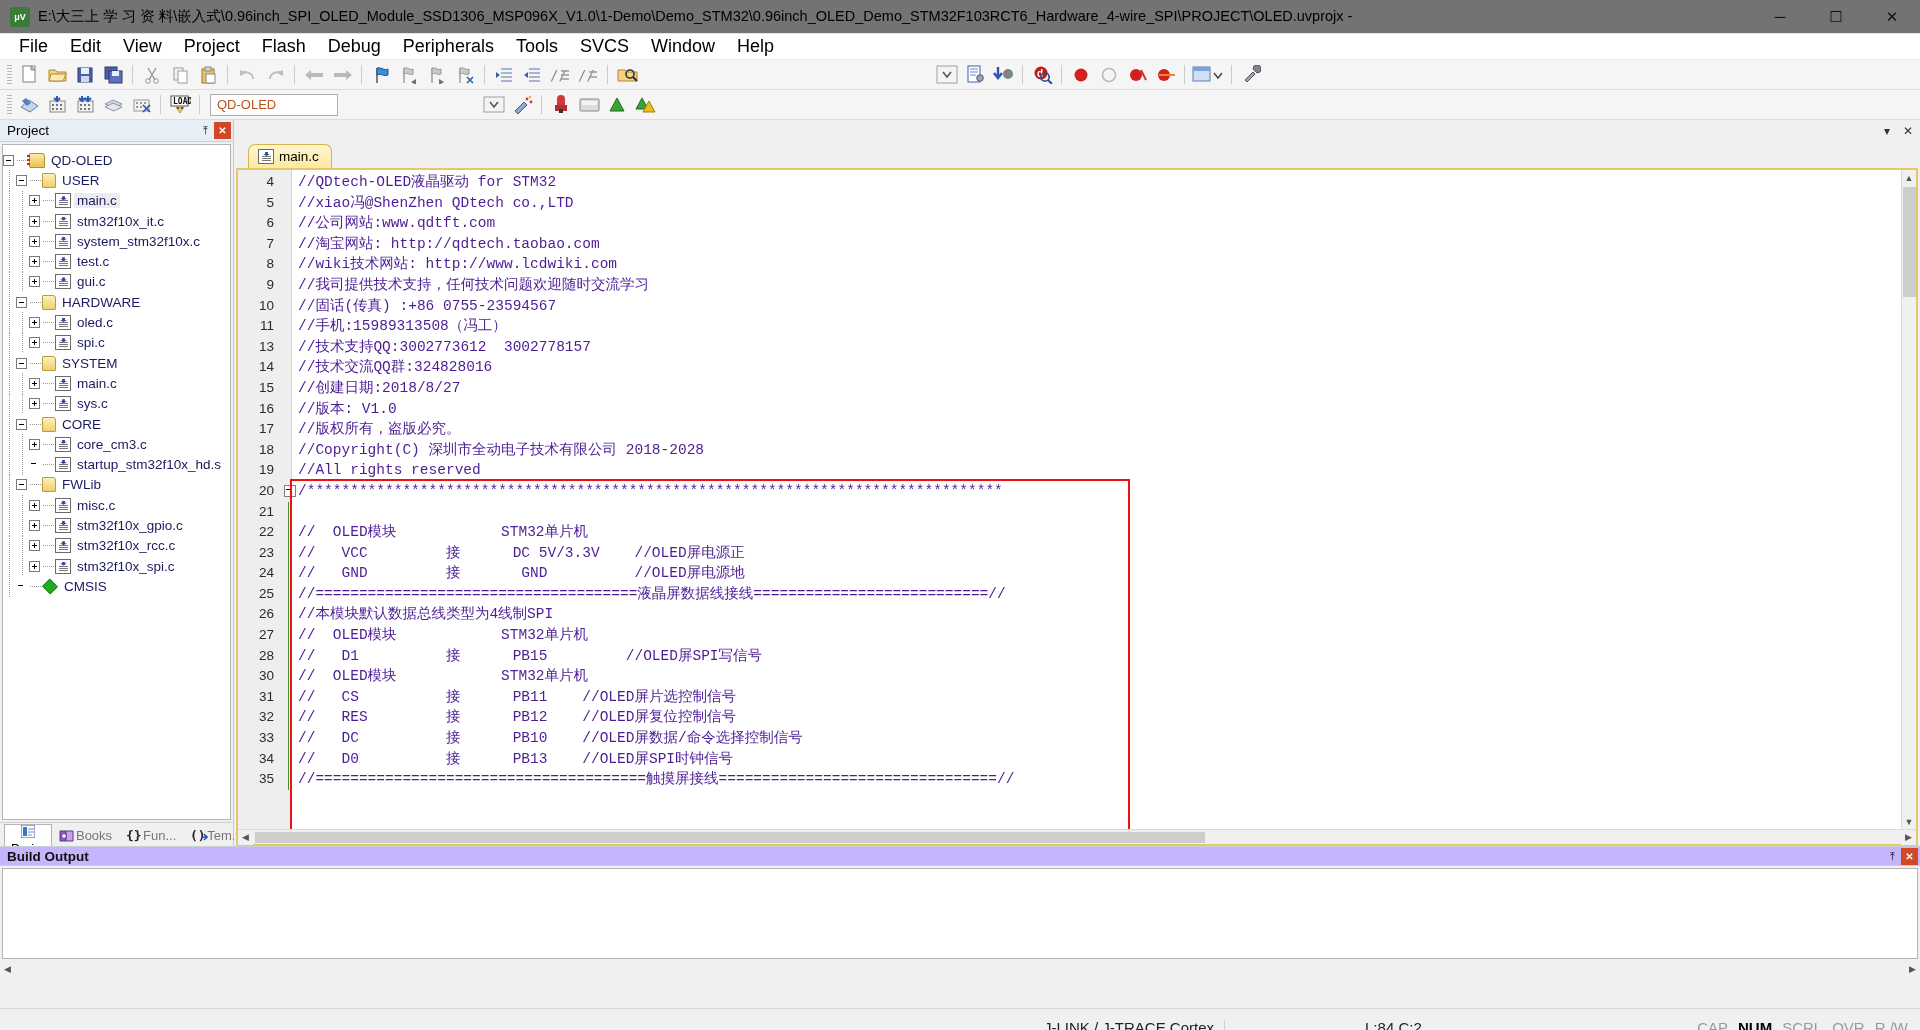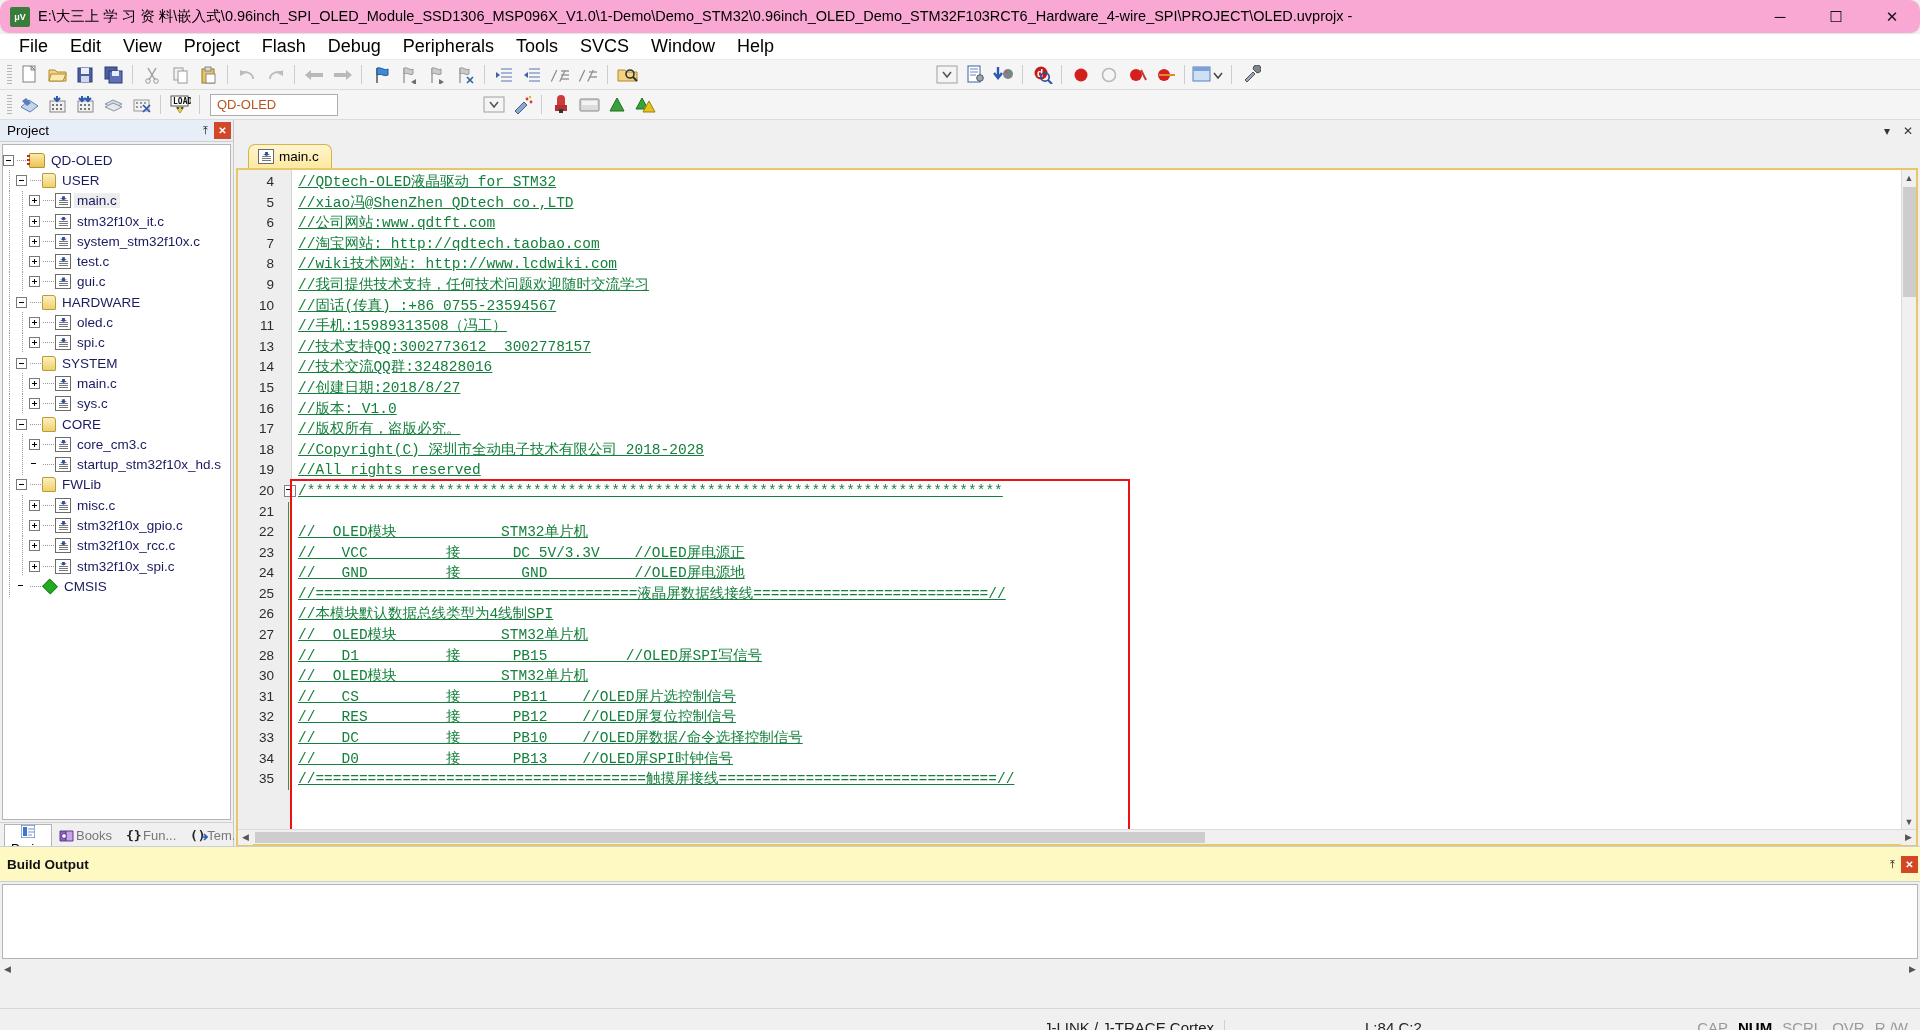--- a/index.html
+++ b/index.html
@@ -1,21 +1,21 @@
 <!DOCTYPE html>
 <html><head>
 <meta charset="utf-8">
 <style>
   * { box-sizing: border-box; margin:0; padding:0; }
   html,body { width:1920px; height:1030px; overflow:hidden;
     font-family:"Liberation Sans", sans-serif; background:#f0f0f0; }
 
   
-  #titlebar { height:34px; background:#f9a8d4; display:flex; align-items:center;
-    border-bottom:1px solid #e4e4e4; position:relative;border-radius:10px; }
+  #titlebar { height:34px; background:#737373; display:flex; align-items:center;
+    border-bottom:1px solid #e4e4e4; position:relative; }
   #app-icon { width:20px; height:20px; margin:0 8px 0 10px; flex:none;
     background:#3a7d3a; border-radius:2px; position:relative; }
   #app-icon::after { content:"μV"; position:absolute; inset:0; color:#fff;
     font-size:9px; line-height:20px; text-align:center; font-weight:bold; }
   #title-text { font-size:14.5px; color:#000; white-space:nowrap; overflow:hidden; }
   #win-buttons { margin-left:auto; display:flex; height:34px; }
   .winbtn { width:56px; height:34px; display:flex; align-items:center;
     justify-content:center; font-size:15px; color:#111; }
 
   
@@ -117,38 +117,38 @@
   .crow { display:flex; height:20.6px; white-space:pre; }
   .lnum { width:44px; flex:none; text-align:right; padding-right:8px; color:#2b2b2b;
     font-size:13.5px; font-family:"Liberation Sans", sans-serif; line-height:20.6px; }
   .fold { width:14px; flex:none; position:relative; }
   .fold.box::before { content:""; position:absolute; left:2px; top:4px; width:10px; height:10px;
     border:1px solid #808080; background:#fff; }
   .fold.box::after { content:""; position:absolute; left:4px; top:8.5px; width:6px; height:1px;
     background:#000; }
   .fold.bar::before { content:""; position:absolute; left:6px; top:0; width:1px; height:100%;
     background:#3f8f3f; }
-  .ctext { color:#15803d; padding-left:2px;text-decoration:underline; }
+  .ctext { color:#4c1d95; padding-left:2px; }
   #red-box { position:absolute; border:2px solid #ee1111; pointer-events:none; }
 
   #hscroll { height:15px; background:#f0f0f0; display:flex; align-items:center;
     border-top:1px solid #dadada; }
   .sb-arrow { width:15px; height:15px; display:flex; align-items:center;
     justify-content:center; font-size:9px; color:#555; background:#f0f0f0; flex:none; }
   #hs-track { flex:1; height:13px; background:#f0f0f0; position:relative; }
   #hs-thumb { position:absolute; left:2px; top:1px; width:950px; height:11px;
     background:#cdcdcd; }
   #vscroll { width:15px; background:#f0f0f0; display:flex; flex-direction:column;
     align-items:center; border-left:1px solid #dadada; flex:none; }
   #vs-track { flex:1; width:13px; position:relative; }
   #vs-thumb { position:absolute; top:2px; left:0; width:13px; height:110px; background:#cdcdcd; }
 
   
   #build-panel { height:130px; display:flex; flex-direction:column; background:#f0f0f0; }
-  .bo-head { height:36px; background:#fef9c3; display:flex; align-items:center;
+  .bo-head { height:20px; background:#c4b5fd; display:flex; align-items:center;
     padding:0 2px 0 7px; border-top:1px solid #c9cfd7; border-bottom:1px solid #c9cfd7; }
   .bo-head .ttl { font-size:13.5px; flex:1; font-weight:bold; color:#111; }
   #bo-body { flex:1; background:#fff; border:1px solid #b4b4b4; margin:2px;
     position:relative; }
   #bo-hscroll { height:15px; display:flex; align-items:center; background:#f0f0f0; }
 
   
   #statusbar { height:38px; background:#f0f0f0; border-top:1px solid #d6d6d6;
     display:flex; align-items:center; font-size:15px; color:#222; }
   .sb-cell { padding:0 10px; height:22px; display:flex; align-items:center; }

